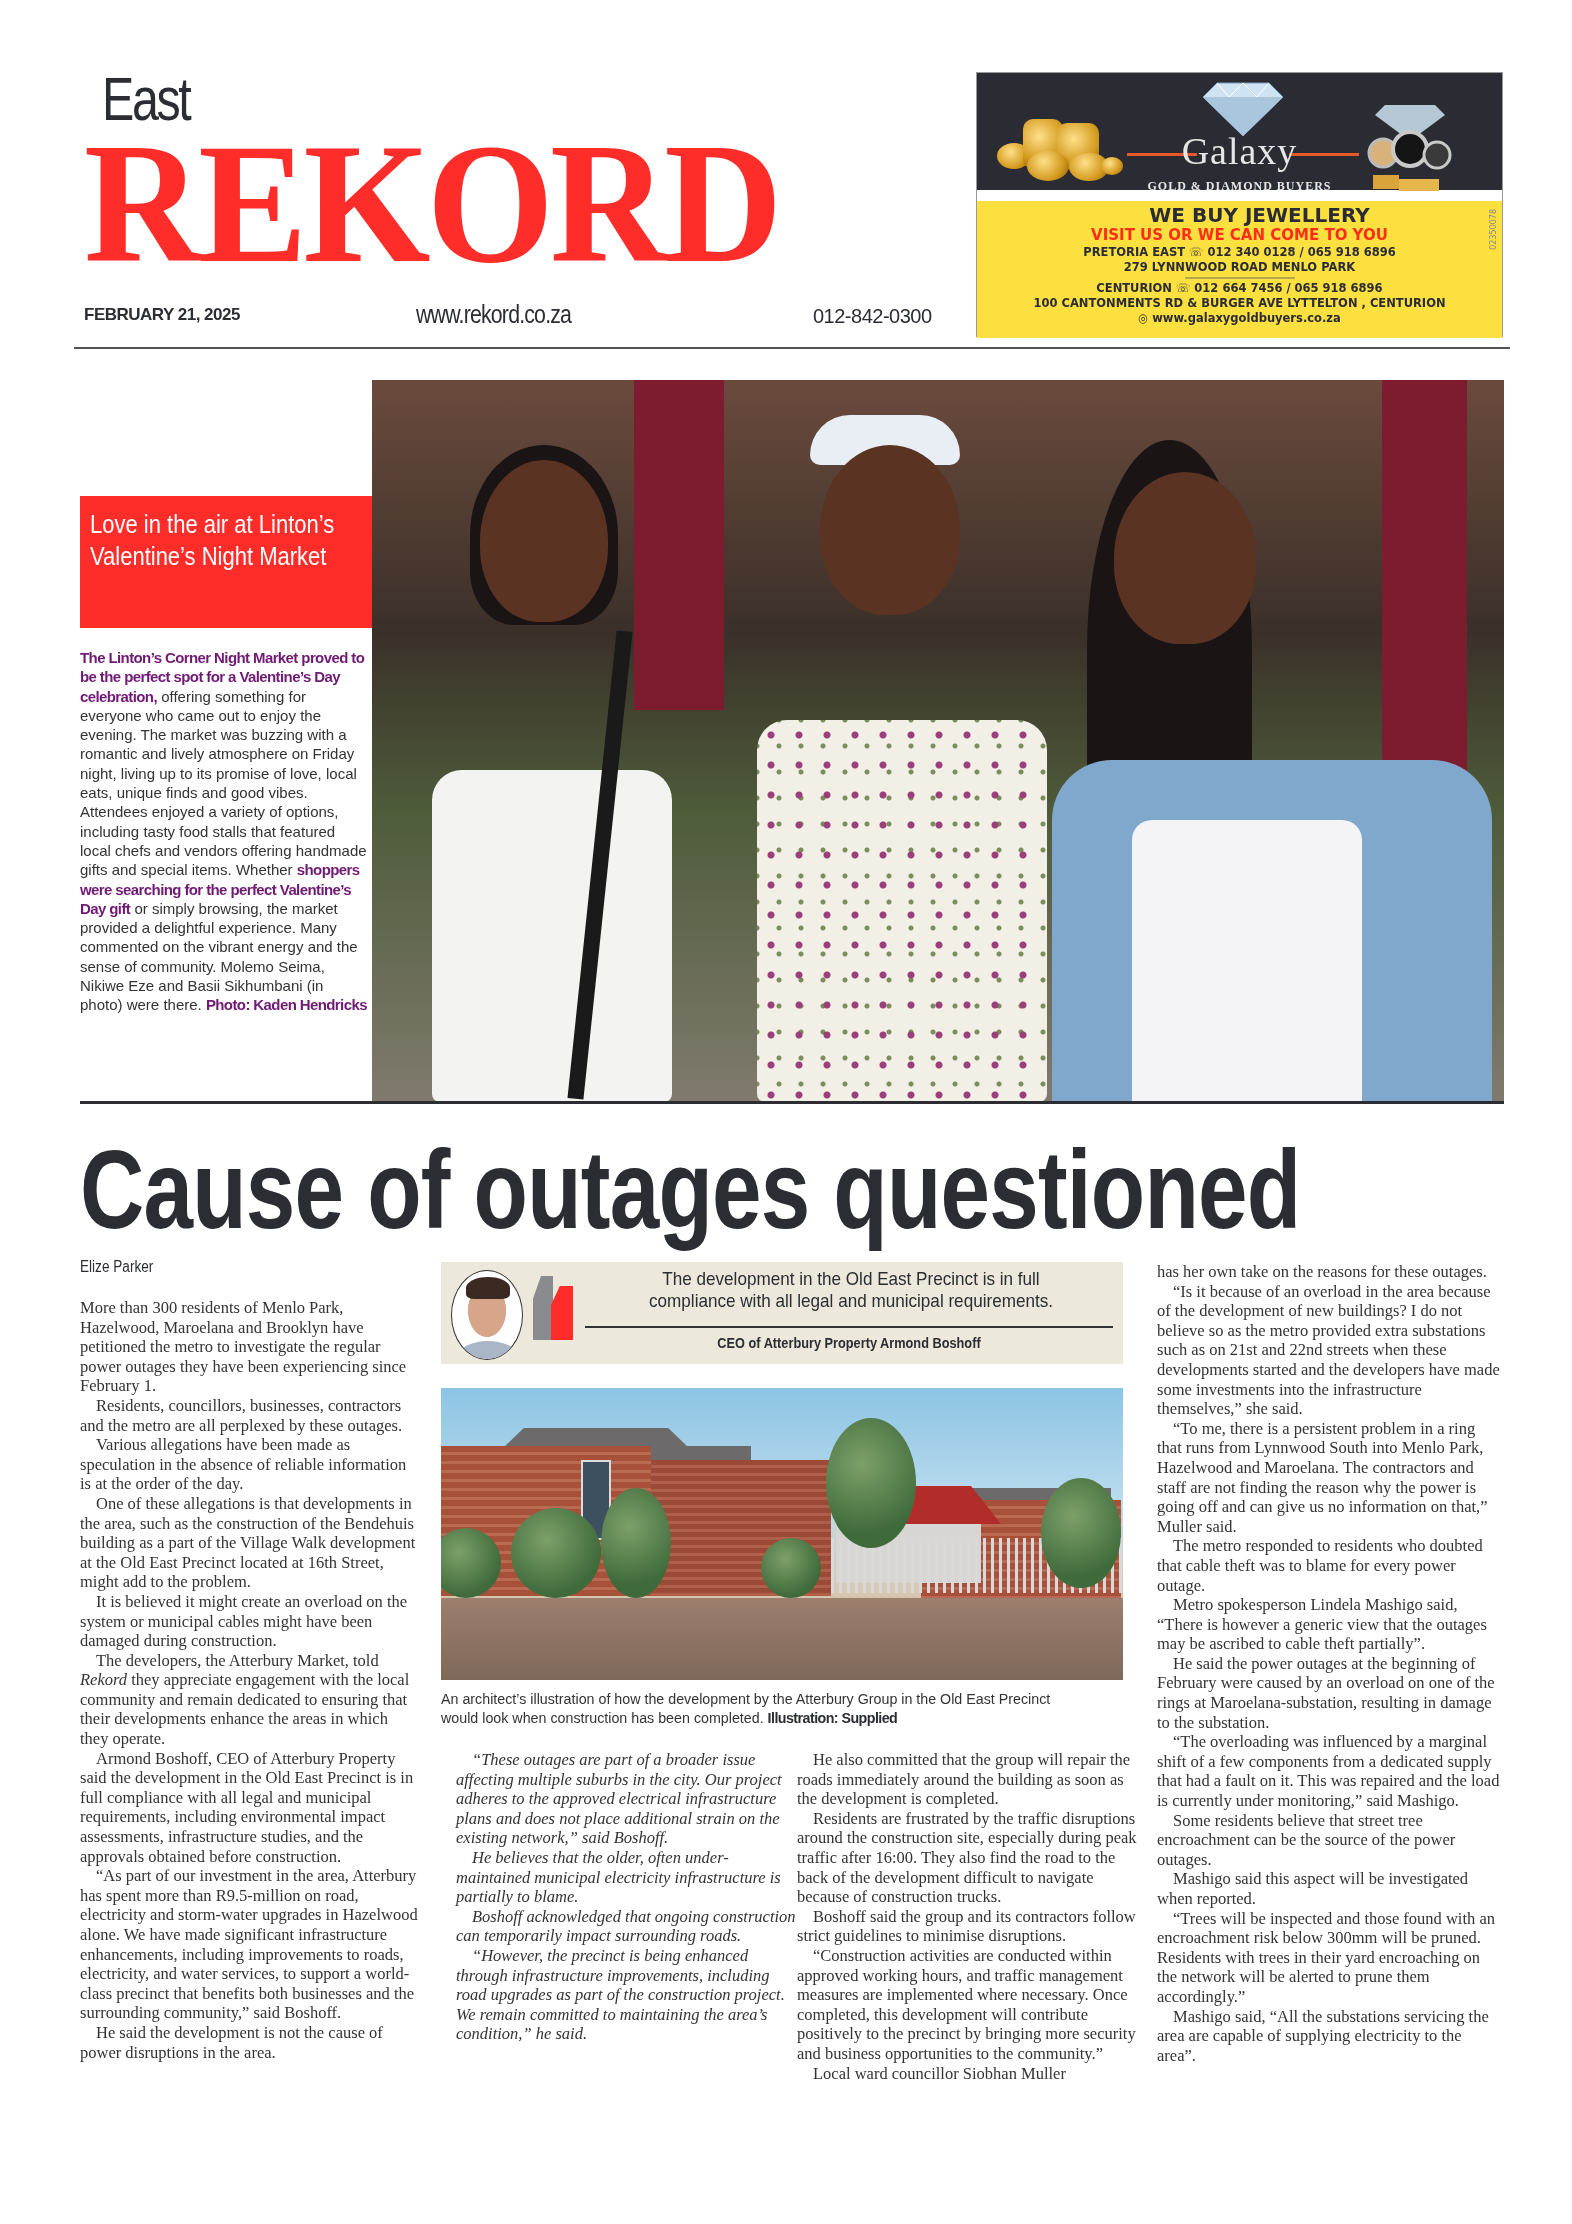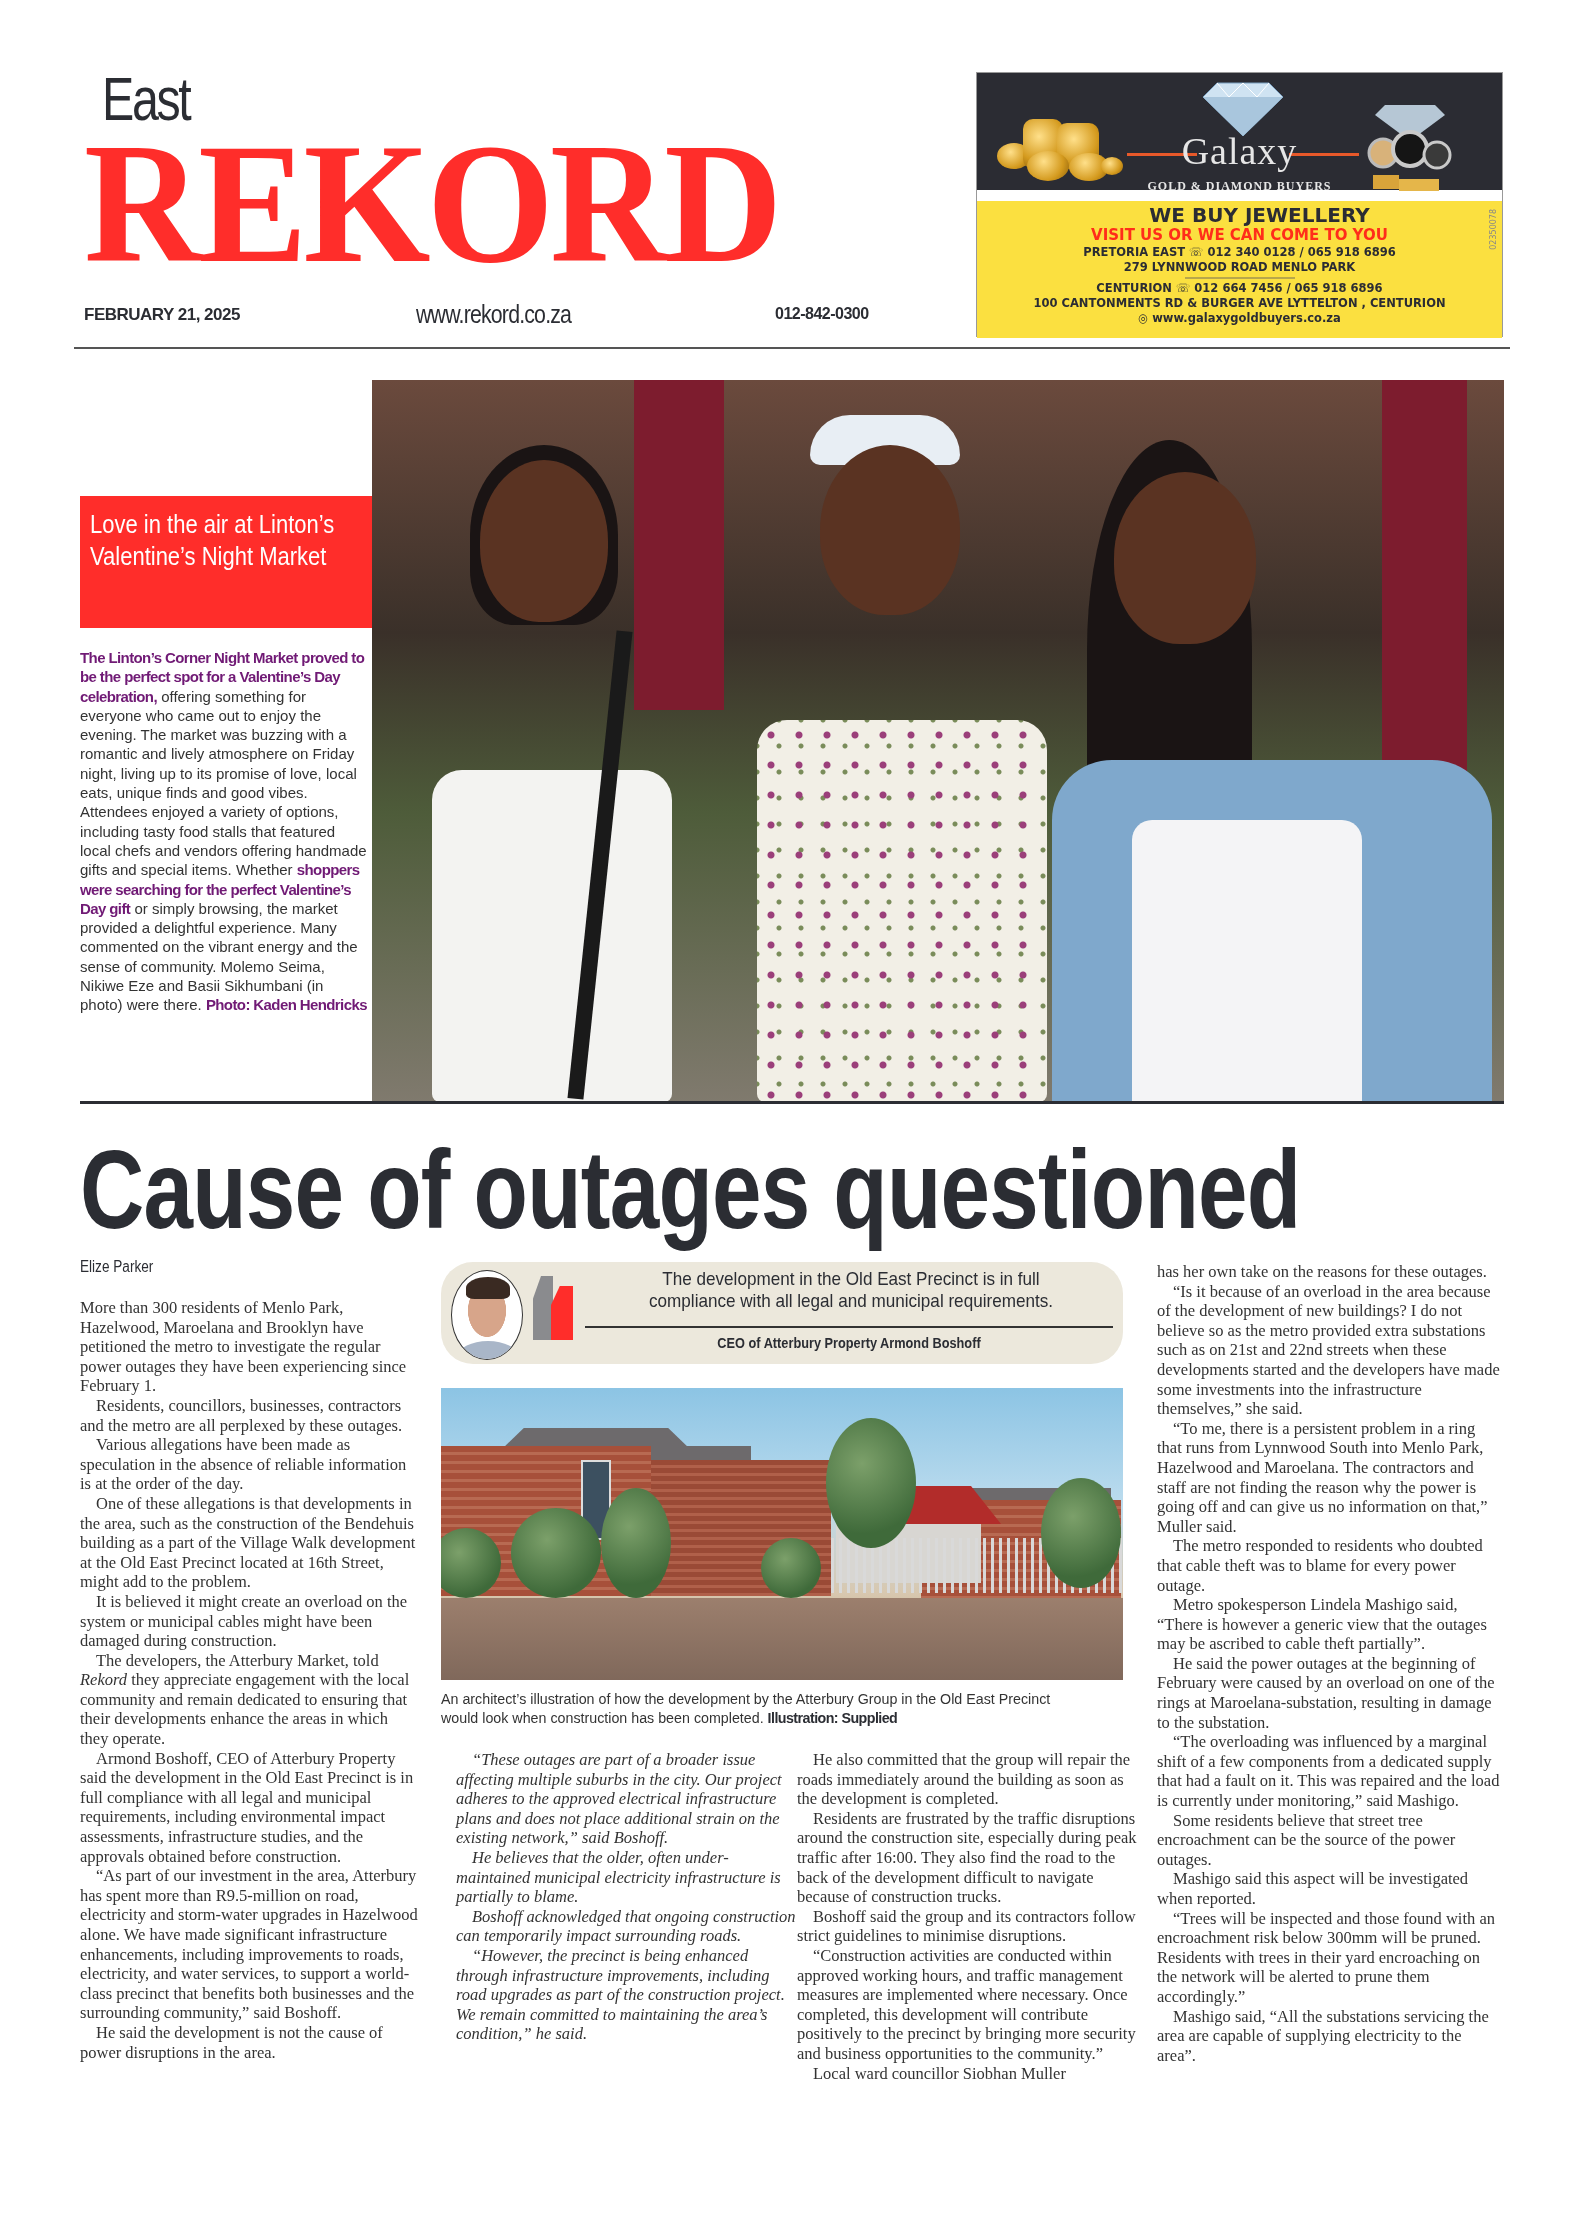--- a/index.html
+++ b/index.html
@@ -5,21 +5,21 @@
   * { box-sizing: border-box; margin: 0; padding: 0; }
   html, body { width: 1572px; height: 2224px; background: #ffffff; overflow: hidden; }
   body { position: relative; color: #2b2d33; font-family: "Liberation Serif", serif; }
 
   
   .masthead { position: absolute; left: 60px; top: 55px; width: 880px; height: 290px; text-align: center; }
   .mh-east { position: absolute; left: 42px; top: 8px; font-family: "Liberation Sans", sans-serif; font-size: 62px; letter-spacing: -3px; color: #2b2d33; transform: scaleX(0.78); transform-origin: left; }
   .mh-rekord { position: absolute; left: 24px; top: 62px; font-family: "Liberation Serif", serif; font-weight: bold; font-size: 172px; line-height: 172px; color: #ff2d2a; letter-spacing: -4px; transform: scaleX(0.95); transform-origin: left; }
   .mh-date { position: absolute; left: 24px; top: 250px; font-family: "Liberation Sans", sans-serif; font-weight: bold; font-size: 17px; letter-spacing: -0.5px; }
   .mh-url { position: absolute; left: 356px; top: 244px; font-family: "Liberation Sans", sans-serif; font-size: 26px; letter-spacing: -1px; transform: scaleX(0.82); transform-origin: left; }
-  .mh-phone { position: absolute; left: 715px; top: 250px; font-family: "Liberation Sans", sans-serif; font-weight: bold; font-size: 16px; letter-spacing: -0.5px; }
+  .mh-phone { position: absolute; left: 753px; top: 250px; font-family: "Liberation Sans", sans-serif; font-weight: normal; font-size: 20px; letter-spacing: -0.5px; }
   .mh-rule { position: absolute; left: 74px; top: 347px; width: 1436px; height: 2px; background: #555; }
 
   
   .ad { position: absolute; left: 976px; top: 72px; width: 527px; height: 265px; border: 1px solid #999; }
   .ad-top { position: absolute; left: 0; top: 0; width: 100%; height: 117px; background: #2b2c33; }
   .ad-coins { position: absolute; left: 20px; top: 42px; width: 125px; height: 65px; }
   .coin { position: absolute; border-radius: 50%; background: radial-gradient(circle at 40% 35%, #ffe08a, #d49a1e 60%, #8a5d0a); }
   .ad-diamond { position: absolute; left: 226px; top: 8px; width: 80px; height: 55px; }
   .ad-watch { position: absolute; left: 388px; top: 28px; width: 90px; height: 92px; }
   .ad-brand { position: absolute; left: 0; width: 100%; top: 56px; text-align: center; font-family: "Liberation Serif", serif; font-size: 38px; color: #e6e6e6; letter-spacing: 1px; }
@@ -54,21 +54,21 @@
   .byline { position: absolute; left: 80px; top: 1258px; font-family: "Liberation Sans", sans-serif; font-size: 16px; transform: scaleX(0.85); transform-origin: left; }
   .col { position: absolute; font-family: "Liberation Serif", serif; font-size: 16.5px; line-height: 19.6px; color: #333; }
   .col p { text-indent: 16px; }
   .col p.first { text-indent: 0; }
   .col1 { left: 80px; top: 1298px; width: 340px; }
   .col2 { left: 456px; top: 1750px; width: 340px; font-style: italic; }
   .col3 { left: 797px; top: 1750px; width: 340px; }
   .col4 { left: 1157px; top: 1262px; width: 345px; }
 
   
-  .quote { position: absolute; left: 441px; top: 1262px; width: 682px; height: 102px; background: #ece8dc; border-radius: 32px; }
+  .quote { position: absolute; left: 441px; top: 1262px; width: 682px; height: 102px; background: #ece8dc; }
   .q-avatar { position: absolute; left: 10px; top: 8px; width: 72px; height: 90px; border-radius: 50%; background: radial-gradient(ellipse at 50% 45%, #d7a58a 0 38%, #fff 39%); border: 1.5px solid #333; overflow: hidden; }
   .q-hair { position: absolute; left: 14px; top: 6px; width: 44px; height: 22px; border-radius: 50% 50% 20% 20%; background: #3a2a22; }
   .q-shirt { position: absolute; left: 6px; top: 70px; width: 60px; height: 30px; border-radius: 50% 50% 0 0; background: #a9b6c8; }
   .q-mark { position: absolute; left: 92px; top: 14px; width: 40px; height: 64px; }
   .q-mark .g { position: absolute; left: 0; top: 0; width: 20px; height: 64px; background: #8a8b8e; clip-path: polygon(40% 0, 100% 0, 100% 100%, 0 100%, 0 35%); }
   .q-mark .r { position: absolute; left: 18px; top: 10px; width: 22px; height: 54px; background: #ff2d2a; clip-path: polygon(40% 0, 100% 0, 100% 100%, 0 100%, 0 35%); }
   .q-text { position: absolute; left: 150px; top: 6px; width: 520px; text-align: center; font-family: "Liberation Sans", sans-serif; font-size: 19px; line-height: 22px; color: #2b2d33; transform: scaleX(0.9); transform-origin: center; }
   .q-rule { position: absolute; left: 144px; top: 64px; width: 528px; height: 1.5px; background: #333; }
   .q-attr { position: absolute; left: 144px; top: 72px; width: 528px; text-align: center; font-family: "Liberation Sans", sans-serif; font-weight: bold; font-size: 15px; color: #2b2d33; transform: scaleX(0.85); }
 

